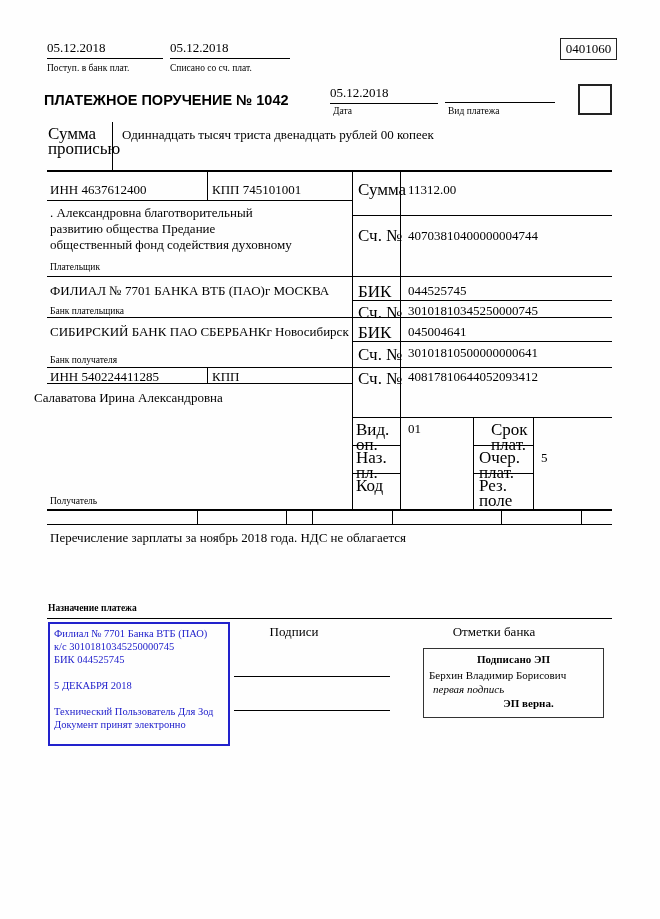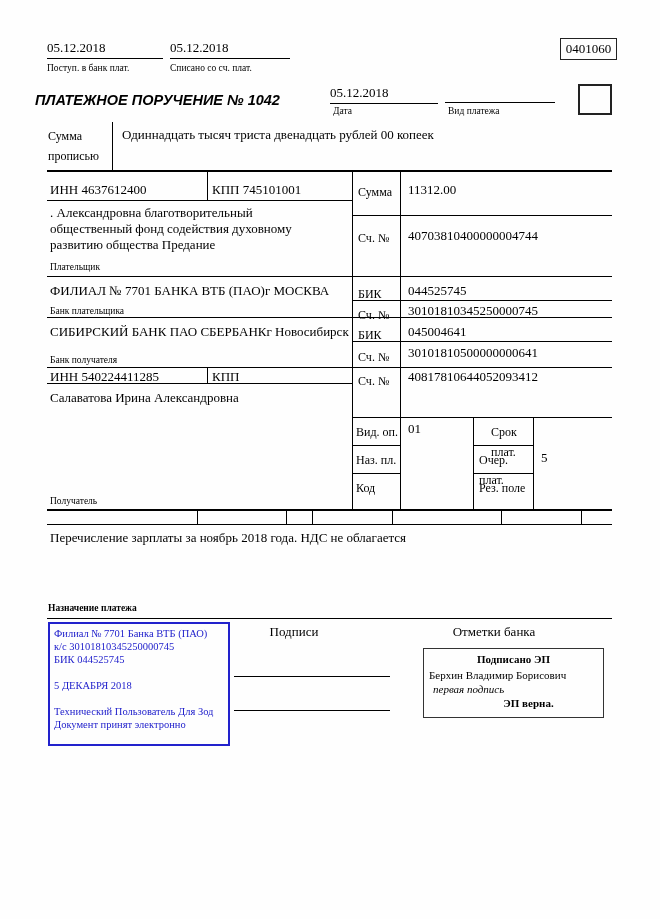--- a/index.html
+++ b/index.html
@@ -3,21 +3,21 @@
 <meta charset="utf-8">
 <style>
   * { margin:0; padding:0; box-sizing:border-box; }
   html,body { background:#ffffff; }
   body { font-family:"Liberation Serif", serif; color:#000; }
   .page { position:relative; width:660px; height:919px; background:#fefefe; overflow:hidden; }
   .abs { position:absolute; }
   .t { font-size:13px; line-height:1.2; white-space:nowrap; }
   .twrap { font-size:13px; line-height:16px; }
   .lbl { font-size:9.5px; line-height:1.1; white-space:nowrap; }
-  .cell-lbl { font-size:12px; line-height:20px; }
+  .cell-lbl { font-size:17px; line-height:15px; }
   .title { font-family:"Liberation Sans", sans-serif; font-weight:bold; font-size:14.5px; white-space:nowrap; }
   .hl { border-top:1px solid #000; height:0; }
   .hl15 { border-top:1.5px solid #000; height:0; }
   .hl2 { border-top:2px solid #000; height:0; }
   .vl { border-left:1px solid #000; width:0; }
   .stamp-blue { color:var(--stamp-blue,#2222cc); }
   .bluebox { border:2px solid var(--stamp-blue,#2222cc); font-size:10.5px; line-height:13px; padding:3px 4px; }
   .estamp { border:1.5px solid #333; font-size:11px; line-height:14px; }
   .b { font-weight:bold; }
   .i { font-style:italic; }
@@ -29,21 +29,21 @@
 <div class="page">
 
   <div class="abs t" style="left:47px;top:40px;width:116px;border-bottom:1px solid #000;padding-bottom:2px;">05.12.2018</div>
   <div class="abs lbl" style="left:47px;top:63px;">Поступ. в банк плат.</div>
 
   <div class="abs t" style="left:170px;top:40px;width:120px;border-bottom:1px solid #000;padding-bottom:2px;">05.12.2018</div>
   <div class="abs lbl" style="left:170px;top:63px;">Списано со сч. плат.</div>
 
   <div class="abs t ctr" style="left:560px;top:38px;width:57px;height:22px;border:1.5px solid #222;padding-top:2px;">0401060</div>
 
-  <div class="abs title" style="left:35px;top:92px;font-style:italic;">ПЛАТЕЖНОЕ ПОРУЧЕНИЕ № 1042</div>
+  <div class="abs title" style="left:44px;top:92px;">ПЛАТЕЖНОЕ ПОРУЧЕНИЕ № 1042</div>
 
   <div class="abs t" style="left:330px;top:85px;width:108px;border-bottom:1.5px solid #000;padding-bottom:2px;">05.12.2018</div>
   <div class="abs lbl" style="left:333px;top:106px;">Дата</div>
 
   <div class="abs hl15" style="left:445px;top:102px;width:110px;"></div>
   <div class="abs lbl" style="left:448px;top:106px;">Вид платежа</div>
 
   <div class="abs" style="left:578px;top:84px;width:34px;height:31px;border:2px solid #222;"></div>
 
   <div class="abs cell-lbl" style="left:48px;top:126px;width:52px;">Сумма прописью</div>
@@ -73,22 +73,22 @@
   <div class="abs vl" style="left:473px;top:417px;height:92px;"></div>
   <div class="abs vl" style="left:533px;top:417px;height:92px;"></div>
 
   <div class="abs t" style="left:50px;top:182px;">ИНН 4637612400</div>
   <div class="abs t" style="left:212px;top:182px;">КПП 745101001</div>
   <div class="abs cell-lbl" style="left:358px;top:182px;">Сумма</div>
   <div class="abs t" style="left:408px;top:182px;">11312.00</div>
 
   <div class="abs twrap" style="left:50px;top:205px;width:300px;">
     <div>. Александровна благотворительный</div>
+    <div>развитию общества Предание</div>
     <div>общественный фонд содействия духовному</div>
-    <div>развитию общества Предание</div>
   </div>
   <div class="abs cell-lbl" style="left:358px;top:228px;">Сч. №</div>
   <div class="abs t" style="left:408px;top:228px;">40703810400000004744</div>
   <div class="abs lbl" style="left:50px;top:262px;">Плательщик</div>
 
   <div class="abs t" style="left:50px;top:283px;">ФИЛИАЛ № 7701 БАНКА ВТБ (ПАО)г МОСКВА</div>
   <div class="abs cell-lbl" style="left:358px;top:284px;">БИК</div>
   <div class="abs t" style="left:408px;top:283px;">044525745</div>
   <div class="abs cell-lbl" style="left:358px;top:305px;">Сч. №</div>
   <div class="abs t" style="left:408px;top:303px;">30101810345250000745</div>
@@ -98,21 +98,21 @@
   <div class="abs cell-lbl" style="left:358px;top:325px;">БИК</div>
   <div class="abs t" style="left:408px;top:324px;">045004641</div>
   <div class="abs cell-lbl" style="left:358px;top:347px;">Сч. №</div>
   <div class="abs t" style="left:408px;top:345px;">30101810500000000641</div>
   <div class="abs lbl" style="left:50px;top:355px;">Банк получателя</div>
 
   <div class="abs t" style="left:50px;top:369px;">ИНН 540224411285</div>
   <div class="abs t" style="left:212px;top:369px;">КПП</div>
   <div class="abs cell-lbl" style="left:358px;top:371px;">Сч. №</div>
   <div class="abs t" style="left:408px;top:369px;">40817810644052093412</div>
-  <div class="abs t" style="left:50px;top:390px;">Салаватова Ирина Александровна</div>
+  <div class="abs t" style="left:34px;top:390px;">Салаватова Ирина Александровна</div>
   <div class="abs lbl" style="left:50px;top:496px;">Получатель</div>
 
   <div class="abs cell-lbl" style="left:356px;top:422px;width:44px;">Вид. оп.</div>
   <div class="abs t" style="left:408px;top:421px;">01</div>
   <div class="abs cell-lbl" style="left:479px;top:422px;width:42px;margin-left:12px;">Срок плат.</div>
   <div class="abs cell-lbl" style="left:356px;top:450px;width:44px;">Наз. пл.</div>
   <div class="abs cell-lbl" style="left:479px;top:450px;width:42px;">Очер. плат.</div>
   <div class="abs t" style="left:541px;top:450px;">5</div>
   <div class="abs cell-lbl" style="left:356px;top:478px;width:44px;">Код</div>
   <div class="abs cell-lbl" style="left:479px;top:478px;width:52px;">Рез. поле</div>

